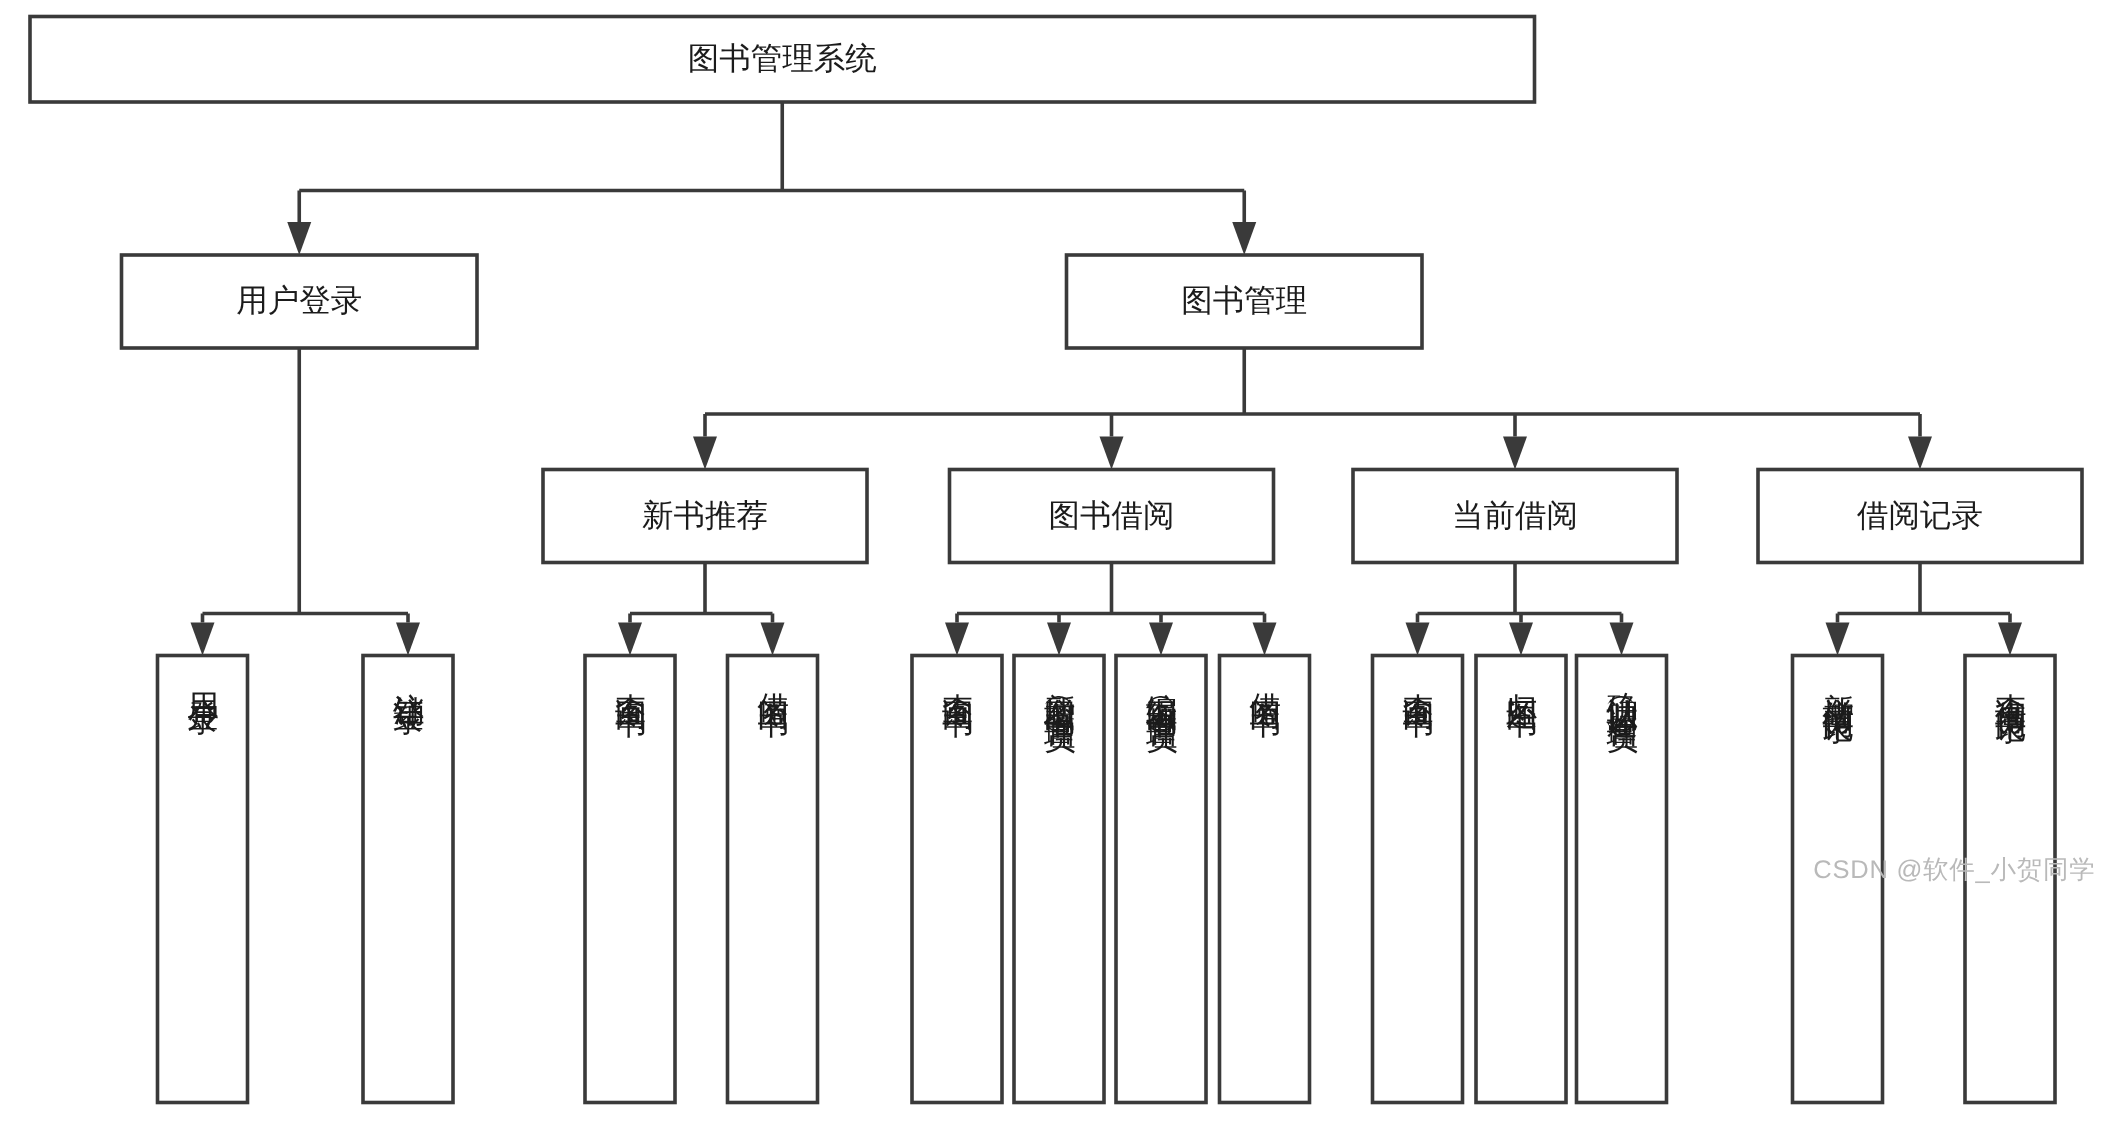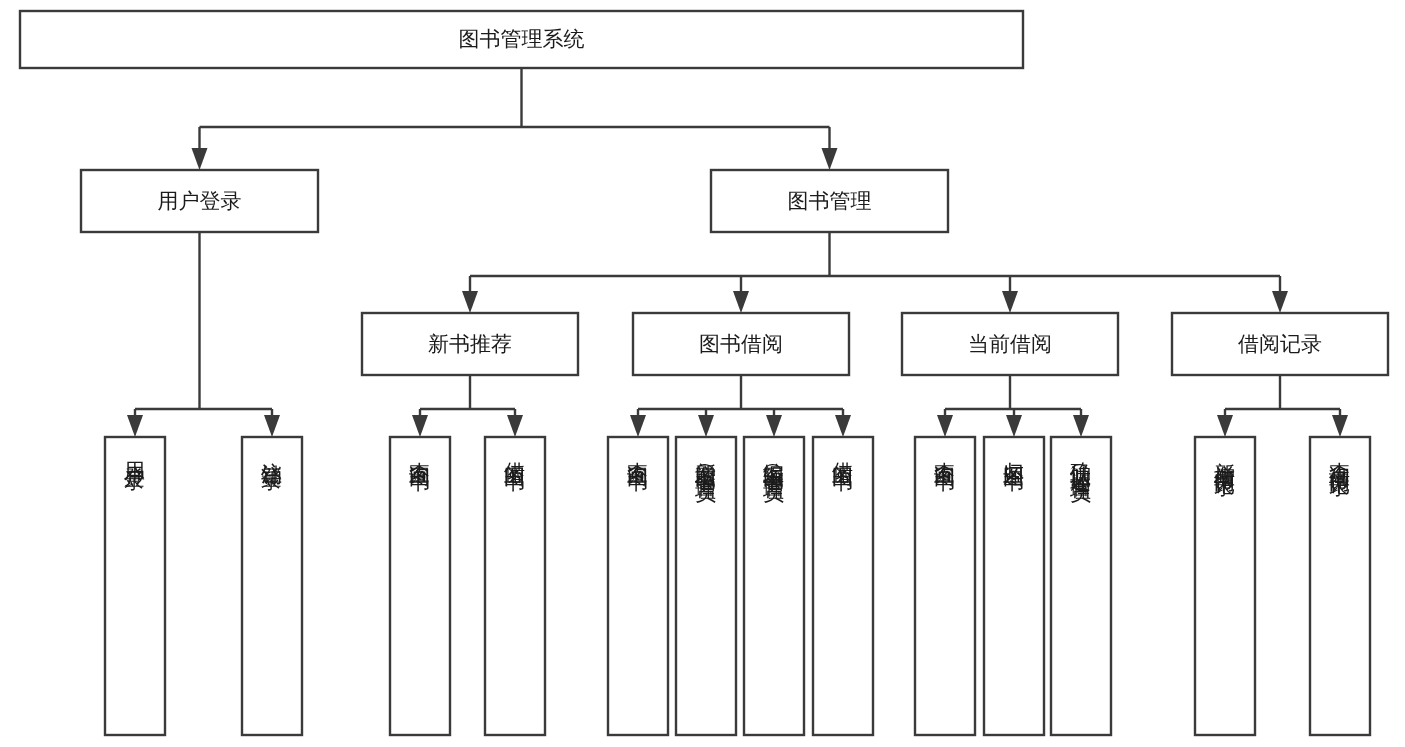--- a/index.html
+++ b/index.html
@@ -205,14 +205,15 @@
         <span class="leaf-label">确认归还（管理员）</span>
       </div>
       <div class="leaf-label-wrap" style="left: 1195px; top: 445px; width: 60px; height: 282px;">
         <span class="leaf-label">新增借阅记录</span>
       </div>
       <div class="leaf-label-wrap" style="left: 1310px; top: 445px; width: 60px; height: 282px;">
         <span class="leaf-label">查询借阅记录</span>
       </div>
     </div>
 
+  <div class="watermark">CSDN @软件_小贺同学</div>
 
 </div>
 
 </body></html>

